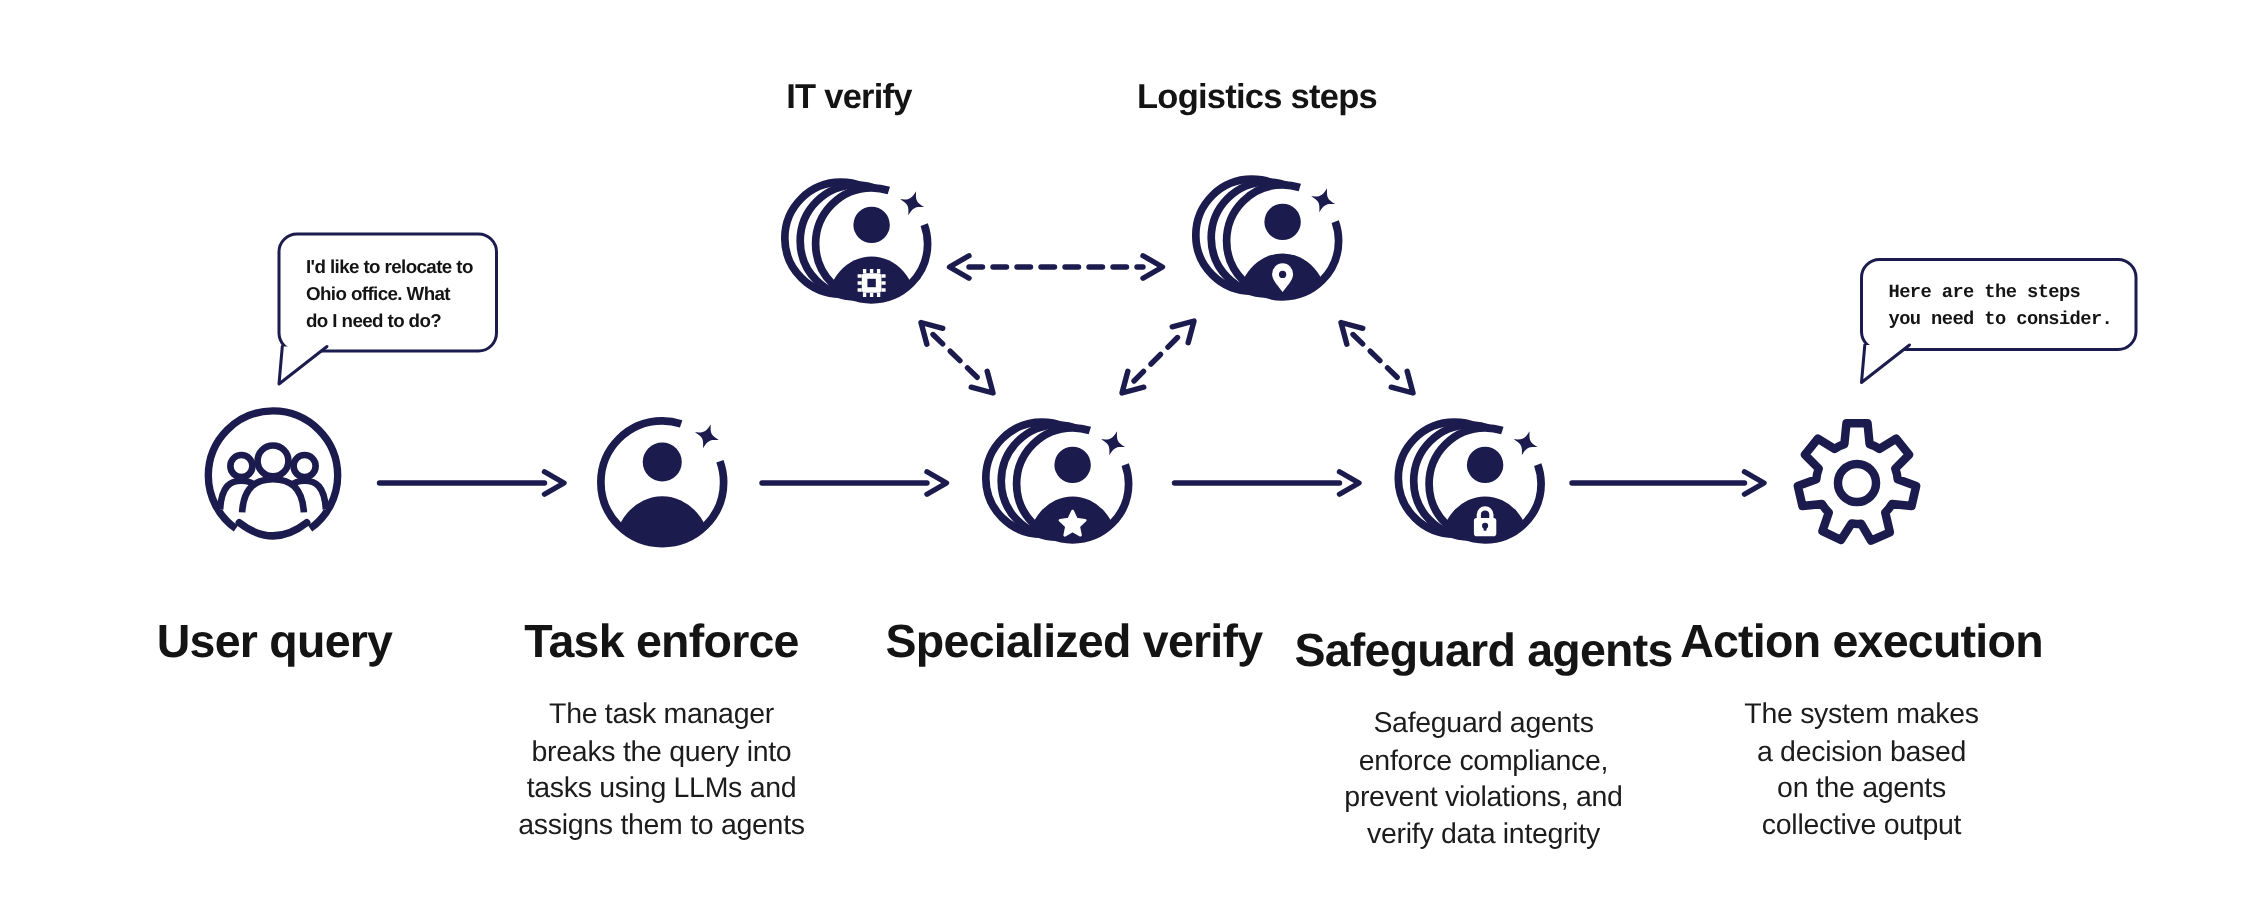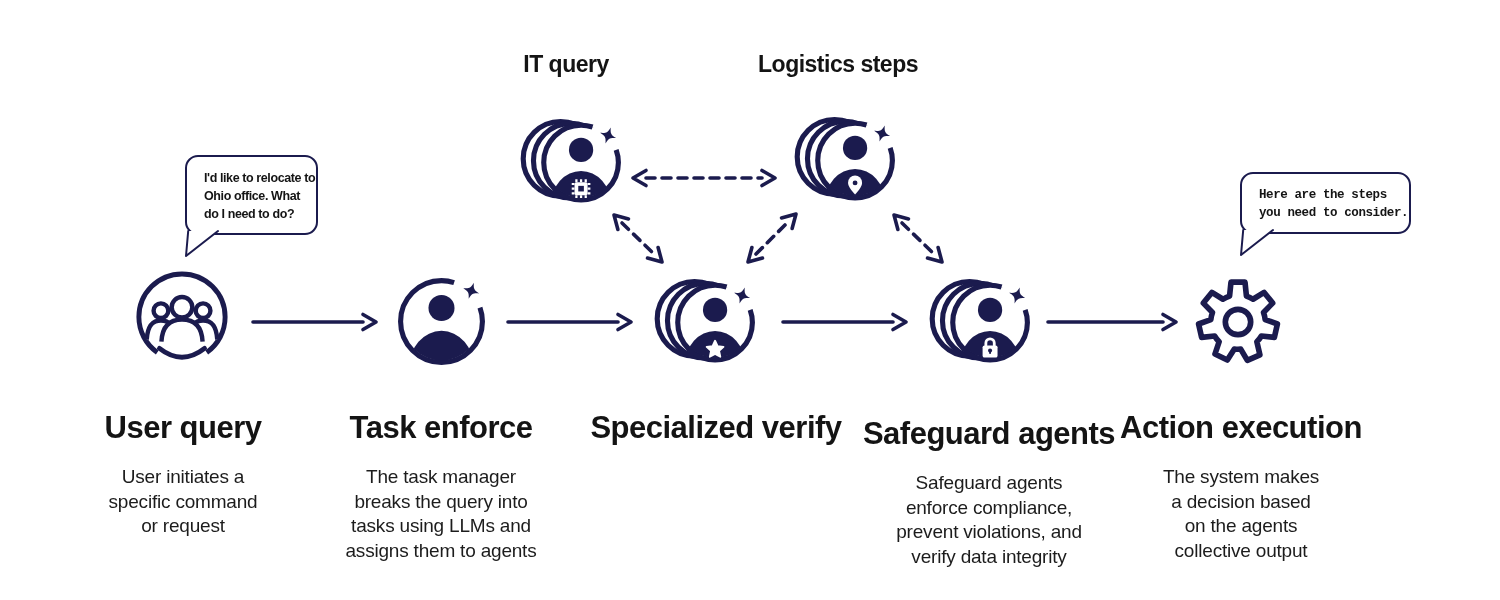--- a/index.html
+++ b/index.html
@@ -20,21 +20,21 @@
   .sk3{fill:#fff;stroke:var(--navy);stroke-width:4.5;}
   .gearline{fill:#fff;stroke:var(--navy);stroke-width:6;stroke-linejoin:round;}
 
   
   .arrows{position:absolute;left:0;top:0;}
   .arrowstroke{stroke:var(--navy);stroke-width:3.6;fill:none;stroke-linecap:round;stroke-linejoin:round;}
   .dash{stroke-dasharray:9 7;}
 
   
   .bubble{position:absolute;border:2px solid var(--navy);border-radius:13px;background:#fff;box-sizing:border-box;}
-  .bubble .txt{display:block;padding:12px 1px 10px 17px;font-size:12.5px;line-height:18px;
+  .bubble .txt{display:block;padding:12px 15px 10px 17px;font-size:12.5px;line-height:18px;
     font-weight:700;color:var(--heading);letter-spacing:-0.4px;white-space:pre;}
   .tail{position:absolute;left:-2px;top:calc(100% - 2px);overflow:visible;}
   .tailmask{fill:#fff;stroke:none;}
   .tailstroke{fill:none;stroke:var(--navy);stroke-width:2;stroke-linecap:round;stroke-linejoin:round;}
 
   
   .toplabel{position:absolute;width:220px;text-align:center;font-size:23px;font-weight:700;
     color:var(--heading);letter-spacing:-0.5px;}
   .col{position:absolute;width:280px;text-align:center;}
   .col .title{font-size:31px;font-weight:700;color:var(--heading);letter-spacing:-0.5px;margin:0 0 19px 0;}
@@ -108,21 +108,21 @@
   </div>
   <div class="bubble" style="left:1240px;top:172px;font-family:Liberation Mono, monospace;">
     <span class="txt">Here are the steps
 you need to consider.</span>
     <svg class="tail" width="36" height="30" viewBox="0 0 36 30">
       <path class="tailmask" d="M3.2,0 L1,25 L33,0 Z"></path>
         <path class="tailstroke" d="M3.2,0 L1,25 L33,0"></path>
     </svg>
   </div>
 
-  <div class="toplabel" style="left:456px;top:51px;">IT query</div>
+  <div class="toplabel" style="left:456px;top:51px;">IT verify</div>
   <div class="toplabel" style="left:728px;top:51px;">Logistics steps</div>
 
   <svg class="icon" style="left:512px;top:114px;" width="112" viewBox="0 0 120 100">
     <use href="#agent-stack"></use>
     <g transform="translate(74,80)">
       <path d="M-5,-10 V-7 M0,-10 V-7 M5,-10 V-7 M-5,7 V10 M0,7 V10 M5,7 V10 M-10,-5 H-7 M-10,0 H-7 M-10,5 H-7 M7,-5 H10 M7,0 H10 M7,5 H10" fill="none" stroke="#fff" stroke-width="2.4"></path>
       <rect x="-7" y="-7" width="14" height="14" rx="2" fill="#fff"></rect>
       <rect x="-3" y="-3" width="6" height="6" fill="var(--navy)"></rect>
     </g>
   </svg>
@@ -171,23 +171,20 @@
     </g>
   </svg>
 
   <svg class="icon" style="left:1191px;top:275px;" width="94" viewBox="0 0 100 100">
     <path class="gearline" d="M41.04,22.42 L42.54,7.65 L57.46,7.65 L58.96,22.42 A29,29 0 0 1 65.96,25.79 L77.78,18.50 L86.89,29.91 L77.15,39.81 A29,29 0 0 1 78.88,47.40 L91.95,52.10 L88.70,66.31 L74.89,64.88 A29,29 0 0 1 70.04,70.97 L73.31,84.94 L59.95,90.80 L52.89,78.86 A29,29 0 0 1 46.11,78.74 L38.63,90.43 L25.49,84.11 L29.96,70.97 A29,29 0 0 1 25.11,64.88 L11.30,66.31 L8.05,52.10 L21.12,47.40 A29,29 0 0 1 22.85,39.81 L13.11,29.91 L22.22,18.50 L34.04,25.79 A29,29 0 0 1 41.04,22.42 Z"></path>
     <circle class="gearline" cx="50" cy="50" r="13.5"></circle>
   </svg>
 
   <div class="col" style="left:43px;top:410px;">
     <div class="title">User query</div>
-    <div class="desc">User initiates a
-specific command
-or request</div>
   </div>
   <div class="col" style="left:301px;top:410px;">
     <div class="title">Task enforce</div>
     <div class="desc">The task manager
 breaks the query into
 tasks using LLMs and
 assigns them to agents</div>
   </div>
   <div class="col" style="left:576px;top:410px;">
     <div class="title">Specialized verify</div>

